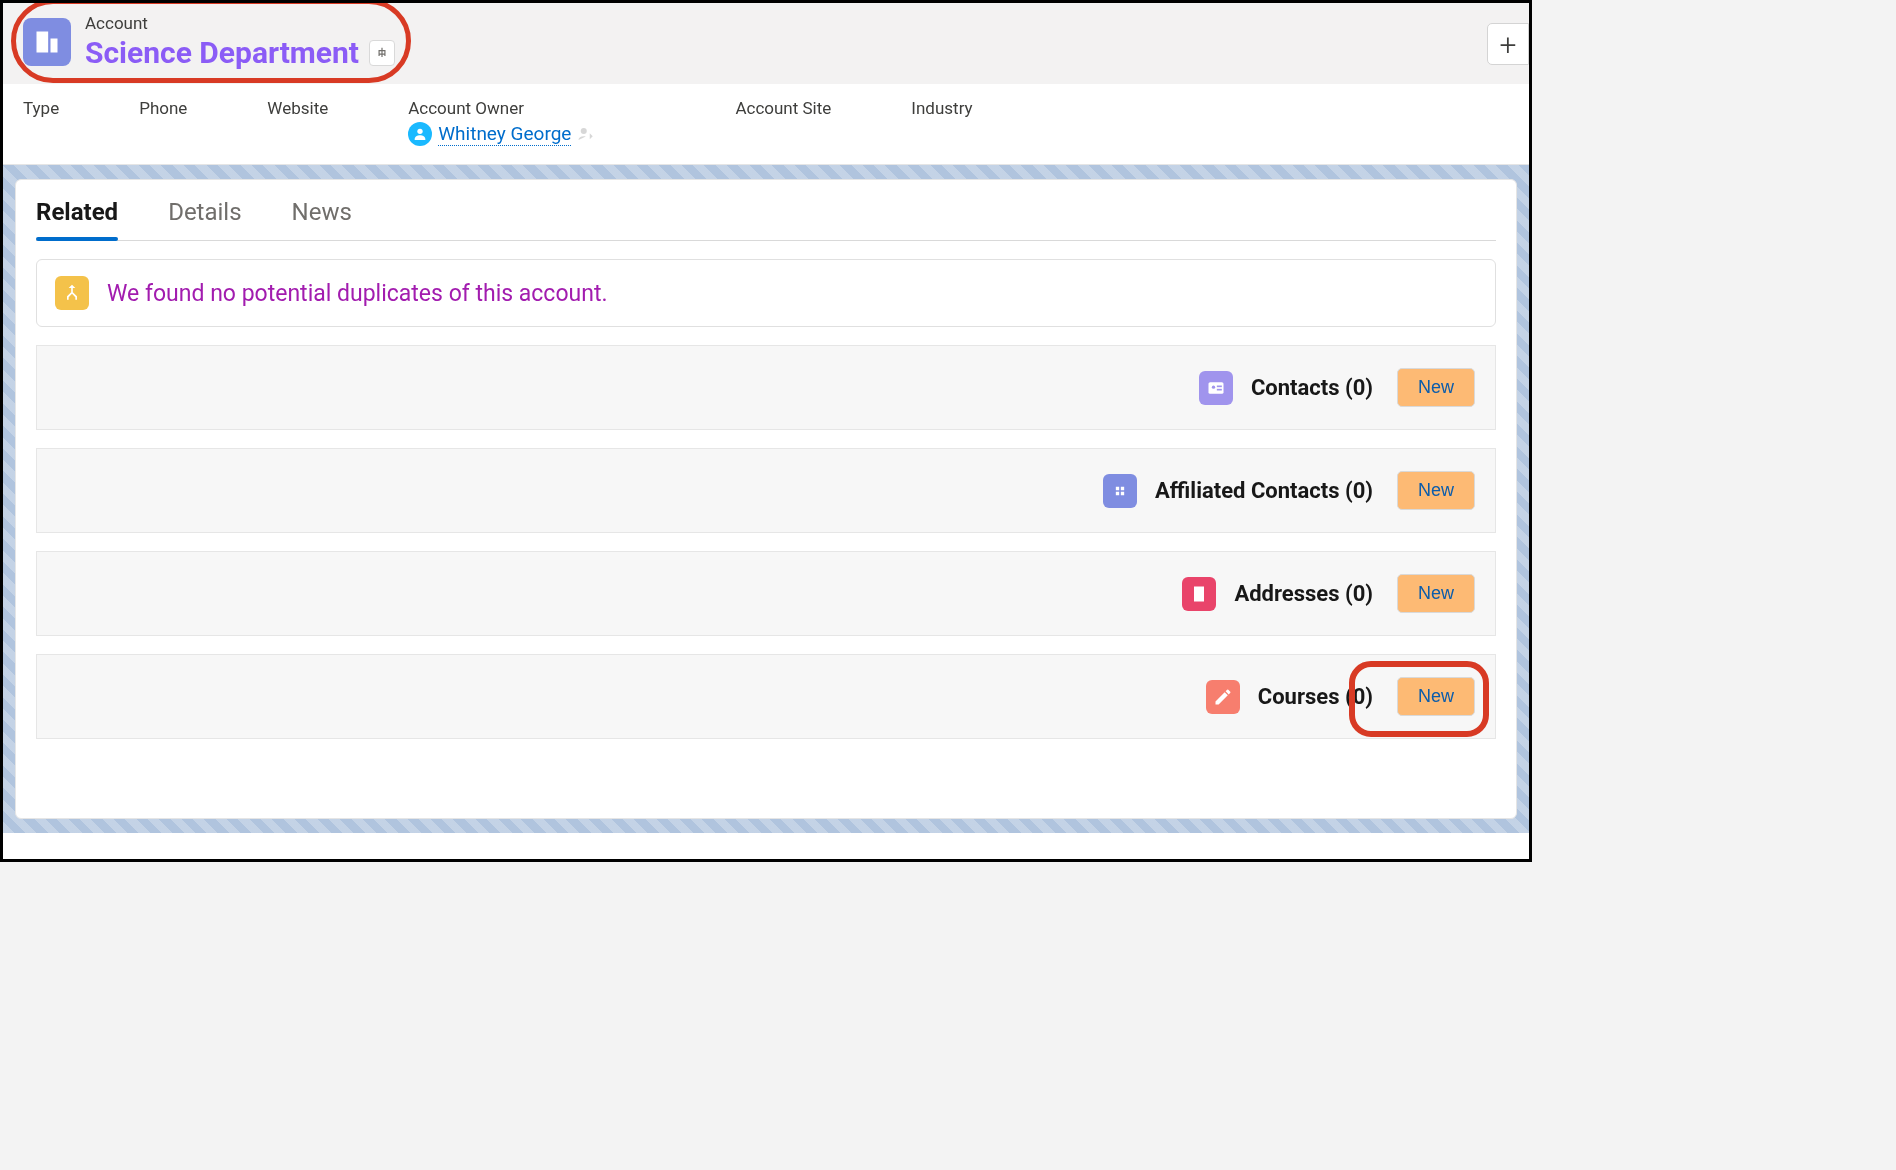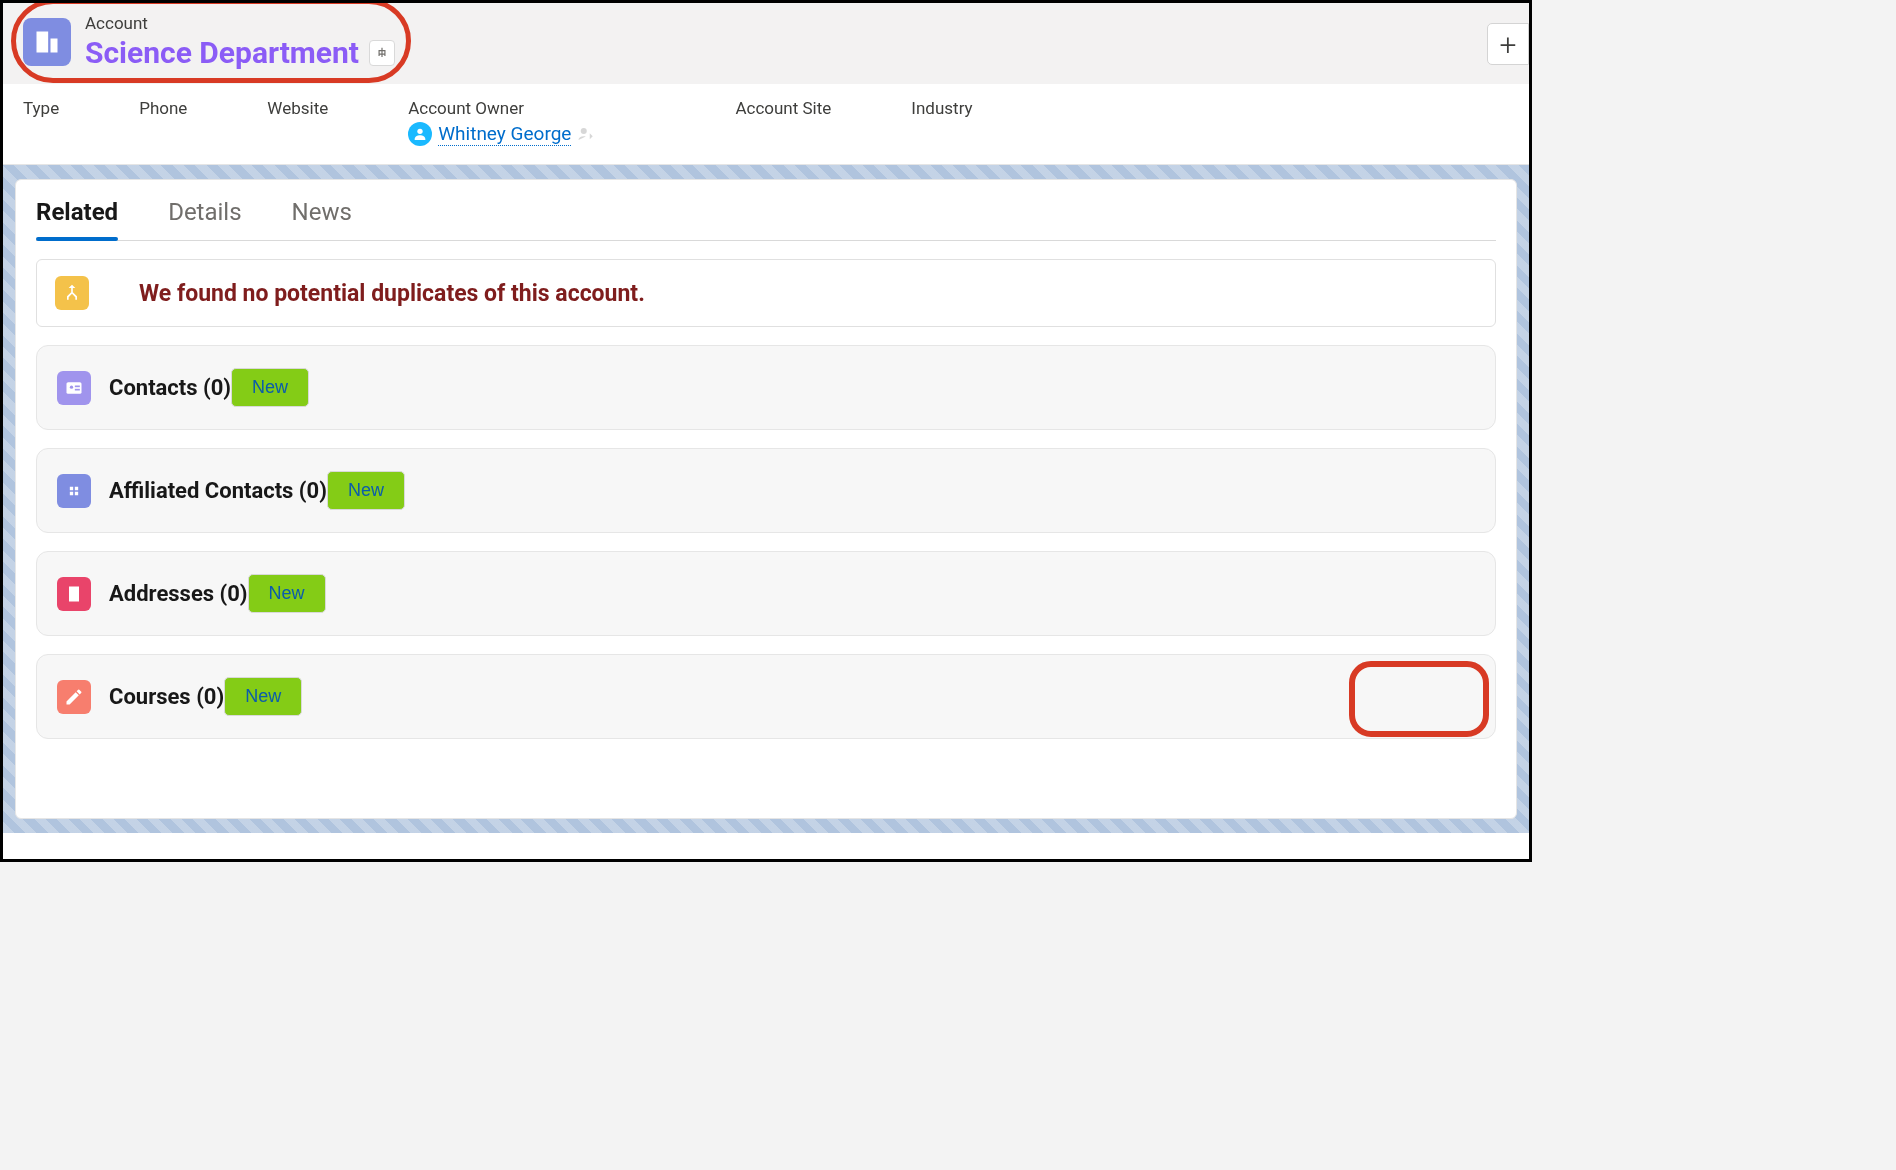--- a/index.html
+++ b/index.html
@@ -164,55 +164,54 @@
   }
   .dup-icon {
     width: 34px; height: 34px;
     background: #f4c24a;
     border-radius: 6px;
     display:flex;align-items:center;justify-content:center;
   }
   .dup-icon svg{ fill:#fff;}
   .dup-text {
     font-size: 23px;
-    font-weight: 700;
-    color: #7f1d1d;
-    margin-left: 32px;
+    font-weight: 400;
+    color: #a21caf;
   }
   
   .rel-box {
     background: #f7f7f7;
     border: 1px solid #e6e6e6;
-    border-radius: 12px;
+    border-radius: 0;
     padding: 22px 20px;
     display: flex;
     align-items: center;
-    justify-content: flex-start;
+    justify-content: flex-end;
     margin-bottom: 18px;
     position: relative;
   }
   .rel-left {
     display:flex;align-items:center;gap:18px;
   }
   .rel-icon {
     width: 34px;height:34px;border-radius:6px;
     display:flex;align-items:center;justify-content:center;
   }
   .rel-icon svg{fill:#fff;}
   .ic-purple{background:#a094ed;}
   .ic-violet{background:#7f8de1;}
   .ic-pink{background:#e9446a;}
   .ic-coral{background:#f77e6e;}
   .rel-title{
     font-size:22px;font-weight:700;color:#181818;
   }
   .rel-btn{
-    background:#84cc16;border:1px solid #d9d9d9;border-radius:5px;
+    background:#fdba74;border:1px solid #d9d9d9;border-radius:5px;
     color:#0b5cab;font-size:18px;
-    padding:8px 20px;cursor:pointer;
+    padding:8px 20px;cursor:pointer;margin-left:24px;
   }
   .courses-callout{
     position:absolute;
     right:6px; top:6px;
     width:140px;height:76px;
     border:6px solid #d83a24;
     border-radius:22px;
     pointer-events:none;
   }
 </style>

